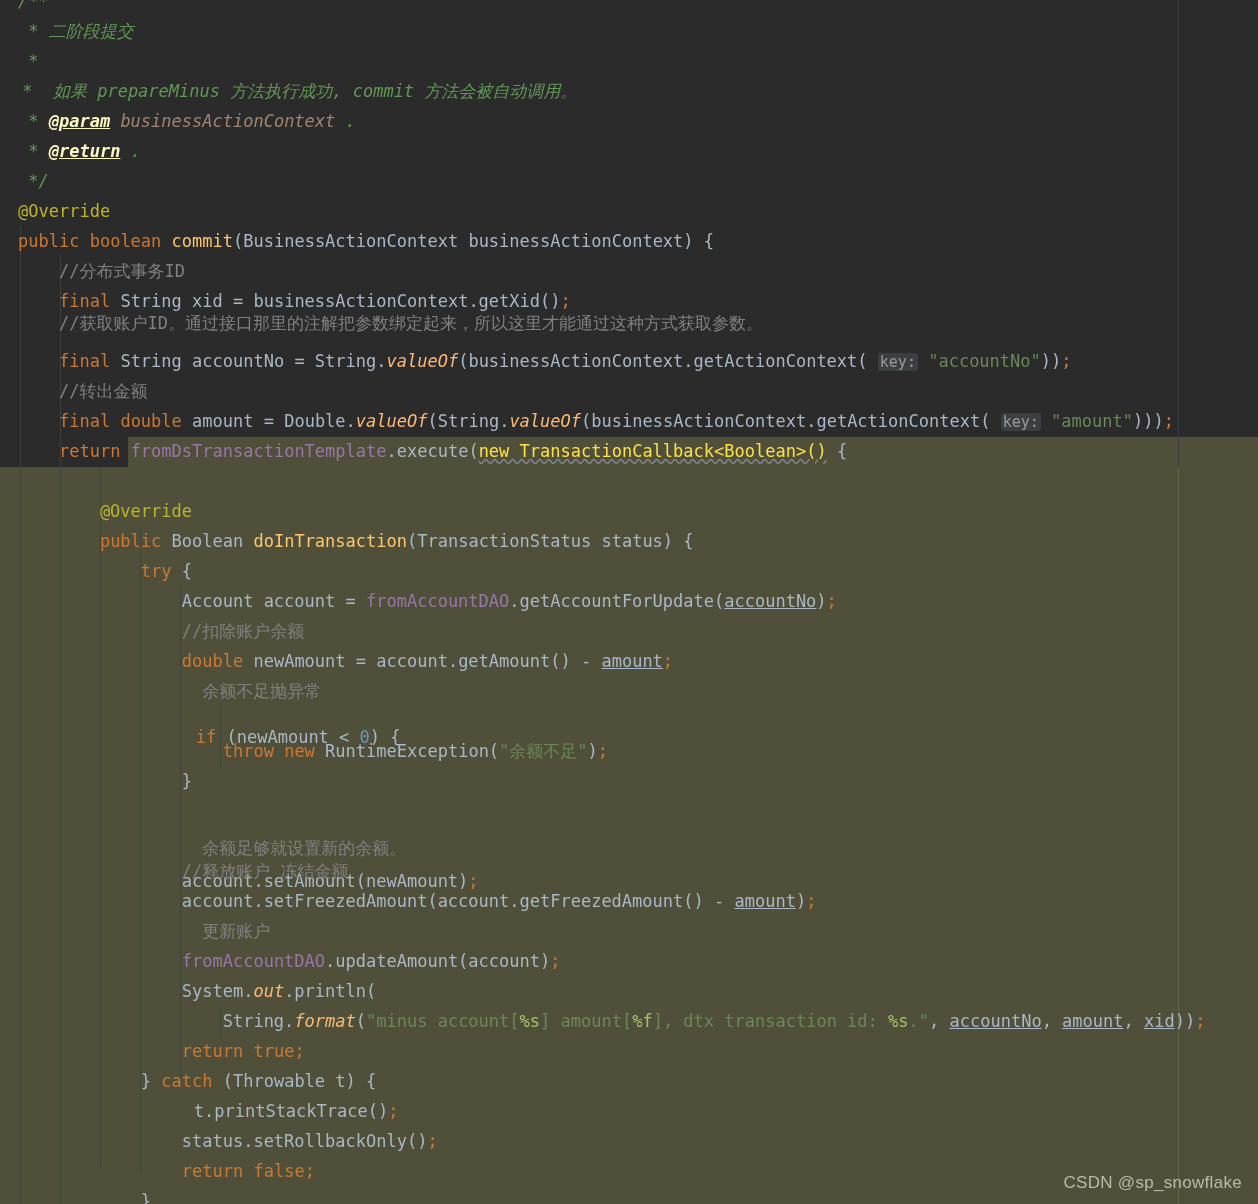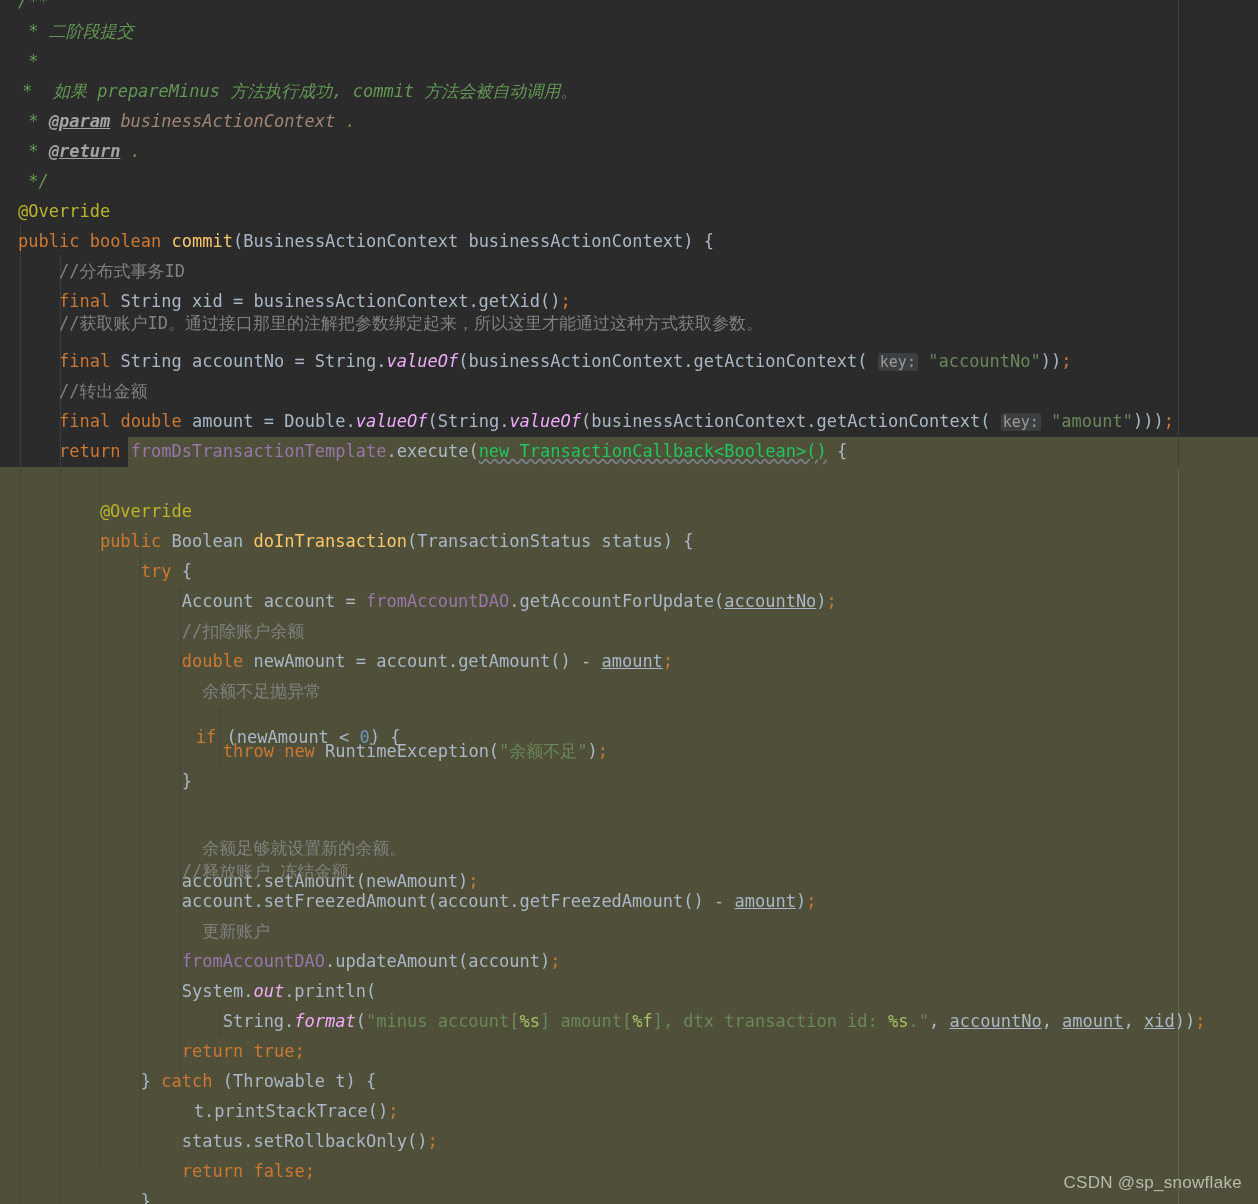--- a/index.html
+++ b/index.html
@@ -85,28 +85,28 @@
   }
 
   
   .kw      { color: #cc7832; }           
   .anno    { color: #bbb529; }           
   .str     { color: #6a8759; }           
   .fmt     { color: #a5c261; }           
   .num     { color: #6897bb; }           
   .cmt     { color: #808080; }           
   .doc     { color: #629755; font-style: italic; }  
-  .doctag  { color: #a3a3a3; font-style: italic; font-weight: bold; text-decoration: underline; }
+  .doctag  { color: #fef9c3; font-style: italic; font-weight: bold; text-decoration: underline; }
   .docval  { color: #a18572; font-style: italic; }
   .fld     { color: #9876aa; }           
-  .stat    { color: #f0abfc; font-style: italic; } 
+  .stat    { color: #fdba74; font-style: italic; } 
   .mtd     { color: #ffc66d; }           
   .id      { color: #a9b7c6; }           
   .uline   { text-decoration: underline; }
-  .grey    { color: #22c55e; }
+  .grey    { color: #fde047; }
   .wavy    { text-decoration: underline; text-decoration-style: wavy; text-decoration-color: #7a8087; }
 
   
   .hint {
     background: #3c3f41;
     color: #9b9b9b;
     border-radius: 3px;
     padding: 0 2px;
     font-size: 15px;
   }

